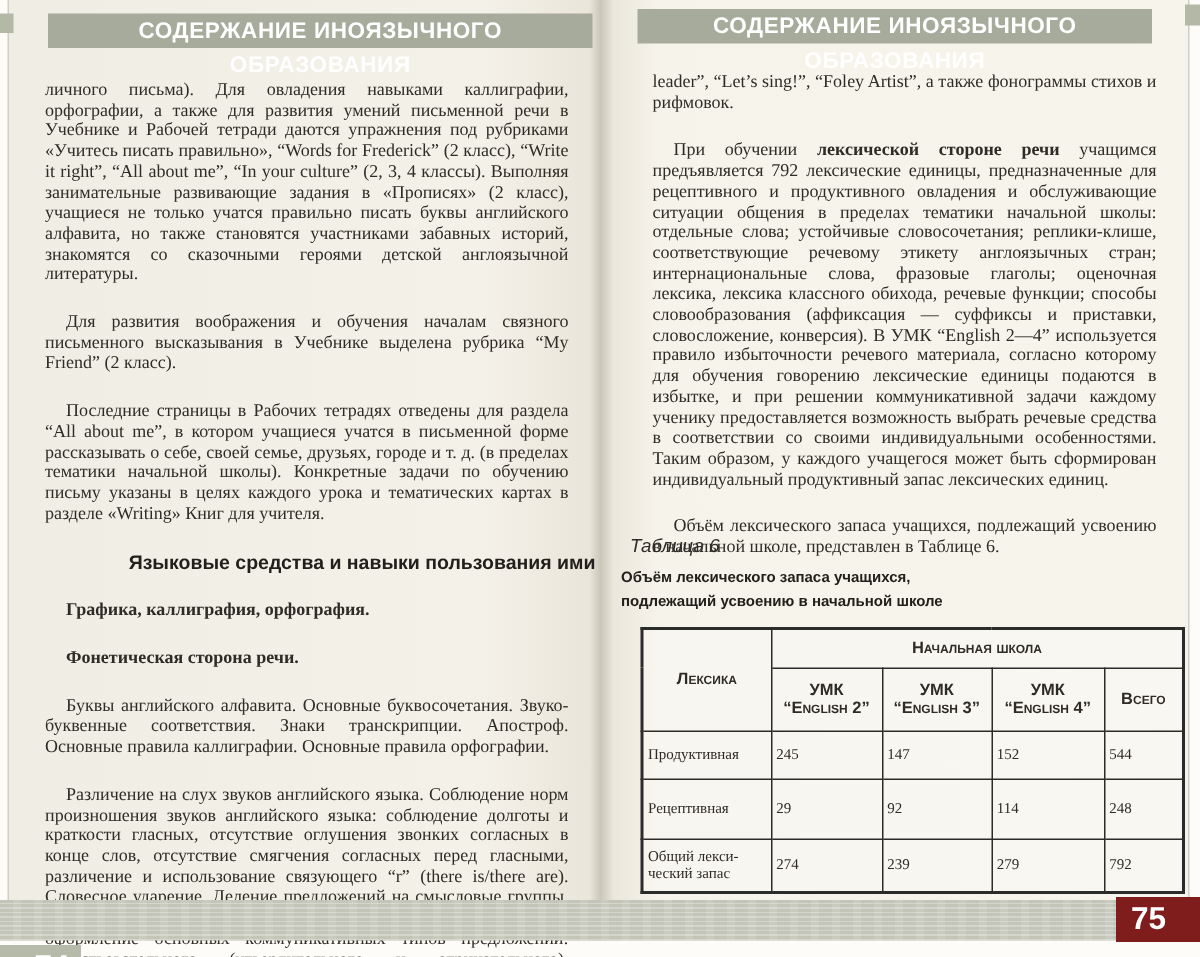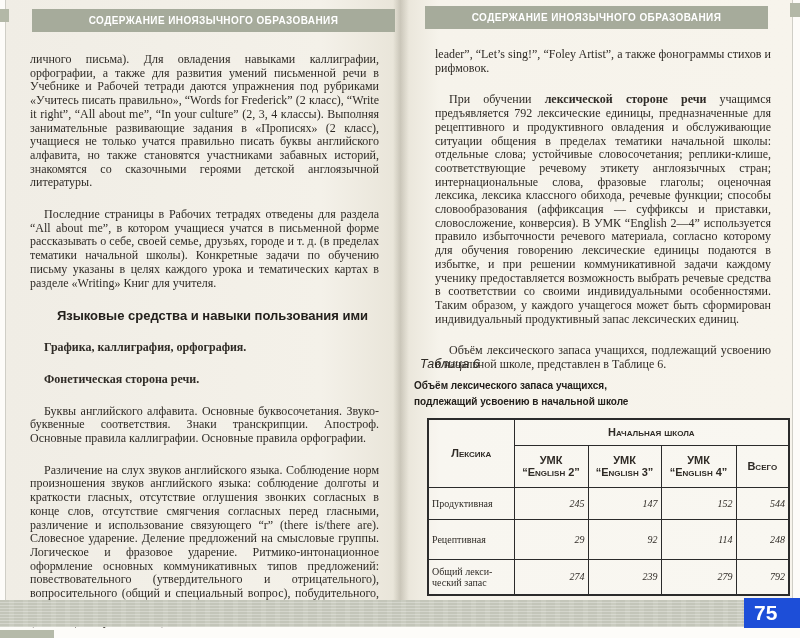--- a/index.html
+++ b/index.html
@@ -10,47 +10,47 @@
   }
   .page { position:absolute; top:0; height:627px; }
   .page-left  { left:6px;  width:394px; background:linear-gradient(90deg,#f0ede5 0%,#f4f1e9 80%,#e8e4d8 100%); }
   .page-right { left:400px; width:392px; background:linear-gradient(90deg,#e7e3d7 0%,#f6f3eb 10%,#f7f4ec 100%); }
   .gutter { position:absolute; left:393px; top:0; width:16px; height:627px;
     background:linear-gradient(90deg, rgba(100,95,80,0) 0%, rgba(100,95,80,0.22) 45%, rgba(100,95,80,0) 100%); }
   .edge { position:absolute; top:0; width:1px; height:627px; background:rgba(90,85,70,0.28); }
 
   .header-bar { position:absolute; height:23px; line-height:23px; text-align:center;
     color:#ffffff; font-family:"Liberation Sans", sans-serif; font-weight:bold;
-    font-size:10px; letter-spacing:0.4px; }
+    font-size:15px; letter-spacing:0.4px; }
 
   .flow { position:absolute; text-align:justify; color:#2f2b26;
     font-size:12px; line-height:13.7px; }
   .flow p { margin:18px; }
   .indent { text-indent:14px; }
   .bold-serif { font-weight:bold; }
   .ital { }
   .section-heading { font-family:"Liberation Sans", sans-serif; font-weight:bold;
-    font-size:13px; line-height:15px; margin:8px 0 6px 16px; text-align:center; color:#23201c; }
+    font-size:13px; line-height:15px; margin:8px 0 6px 16px; text-align:right; color:#23201c; }
 
   .tbl-caption { position:absolute; left:420px; top:357px; width:368px; text-align:left;
     font-family:"Liberation Sans", sans-serif; font-style:italic; font-size:12.5px; color:#2f2b26; }
   .tbl-title { position:absolute; left:414px; top:378px; width:380px; text-align:left;
     font-family:Liberation Sans, sans-serif; font-weight:bold; font-size:10px;
     line-height:15.5px; white-space:pre-line; color:#23201c; }
 
   table.tbl { position:absolute; left:427px; top:418px; width:361px;
     border-collapse:collapse; table-layout:fixed; border:2px solid #2b2b2b;
     background:rgba(255,255,255,0.25); }
   table.tbl th, table.tbl td { border:1px solid #2b2b2b; padding:1px 3px; color:#2f2b26; }
   table.tbl th { font-family:"Liberation Sans", sans-serif; font-weight:bold;
     font-variant:small-caps; font-size:11px; line-height:12.5px; text-align:center;
     white-space:pre-line; }
   table.tbl td { font-size:10px; }
   td.cell-label { text-align:left; padding-left:6px; white-space:pre-line; }
-  td.cell-num { text-align:right;font-style:italic; }
+  td.cell-num { text-align:left; }
 
   .footer-band { position:absolute; left:0; top:600px; width:800px; height:27px;
     background-image:
       repeating-linear-gradient(0deg, rgba(255,255,255,0.28) 0 1px, rgba(0,0,0,0) 1px 3px),
       repeating-linear-gradient(90deg, rgba(0,0,0,0.03) 0 9px, rgba(0,0,0,0) 9px 14px);
   }
   .page-num { position:absolute; height:30px; line-height:30px; color:#ffffff;
     font-family:"Liberation Sans", sans-serif; font-weight:bold; font-size:21px; }
   .page-num-left  { left:0;  top:630px; width:54px; padding-left:23px; box-sizing:border-box; }
   .page-num-right { left:744px; top:598px; width:56px; padding-left:10px; box-sizing:border-box; }
@@ -69,20 +69,21 @@
   <div class="edge" style="left:5px;"></div>
   <div class="edge" style="left:792px;"></div>
   <div class="corner corner-tl" style="background:#b3b8a7;"></div>
   <div class="corner corner-tr" style="background:#b3b8a7;"></div>
 
   <div class="header-bar" style="left:32px; top:9px; width:363px; background:#a6ab9b;">СОДЕРЖАНИЕ ИНОЯЗЫЧНОГО ОБРАЗОВАНИЯ</div>
   <div class="header-bar" style="left:425px; top:6px; width:343px; background:#a6ab9b;">СОДЕРЖАНИЕ ИНОЯЗЫЧНОГО ОБРАЗОВАНИЯ</div>
 
   <div class="flow" style="left:12px; top:35px; width:385px;">
     <p>личного письма). Для овладения навыками каллиграфии, орфографии, а также для развития умений письменной речи в Учебнике и Рабочей тетради даются упражнения под рубриками «Учитесь писать правильно», “Words for Frederick” (2 класс), “Write it right”, “All about me”, “In your culture” (2, 3, 4 классы). Выполняя занимательные развивающие задания в «Прописях» (2 класс), учащиеся не только учатся правильно писать буквы английского алфавита, но также становятся участниками забавных историй, знакомятся со сказочными героями детской англоязычной литературы.</p>
+    <p class="indent">Для развития воображения и обучения началам связного письменного высказывания в Учебнике выделена рубрика “My Friend” (2 класс).</p>
     <p class="indent">Последние страницы в Рабочих тетрадях отведены для раздела “All about me”, в котором учащиеся учатся в письменной форме рассказывать о себе, своей семье, друзьях, городе и т. д. (в пределах тематики начальной школы). Конкретные задачи по обучению письму указаны в целях каждого урока и тематических картах в разделе «Writing» Книг для учителя.</p>
     <div class="section-heading">Языковые средства и навыки пользования ими</div>
     <p class="indent bold-serif">Графика, каллиграфия, орфография.</p>
     <p class="indent bold-serif">Фонетическая сторона речи.</p>
     <p class="indent">Буквы английского алфавита. Основные буквосочетания. Звуко-буквенные соответствия. Знаки транскрипции. Апостроф. Основные правила каллиграфии. Основные правила орфографии.</p>
     <p class="indent"><span>Различение на слух звуков английского языка. Соблюдение норм произношения звуков английского языка: соблюдение долготы и краткости гласных, отсутствие оглушения звонких согласных в конце слов, отсутствие смягчения согласных перед гласными, различение и использование связующего “r” (</span><span class="ital">there is/there are</span><span>). Словесное ударение. Деление предложений на смысловые группы. Логическое и фразовое ударение. Ритмико-интонационное оформление основных коммуникативных типов предложений: повествовательного (утвердительного и отрицательного), вопросительного (общий и специальный вопрос), побудительного, восклицательного, а также предложений с однородными членами (интонация перечисления).</span></p>
     <p class="indent">При обучении произносительной стороне речи используются упражнения рубрик «Учитесь слушать и слышать», “Follow the</p>
   </div>
 
   <div class="flow" style="left:417px; top:30px; width:372px;">
@@ -137,15 +138,15 @@
         <td class="cell-num">274</td>
         <td class="cell-num">239</td>
         <td class="cell-num">279</td>
         <td class="cell-num">792</td>
       </tr>
     </tbody>
   </table>
 
   <div class="footer-band" style="background-color:#c9cbbf;"></div>
   <div class="page-num page-num-left" style="background:#b5baa9;">74</div>
-  <div class="page-num page-num-right" style="background:#1d4ed8;">75</div>
+  <div class="page-num page-num-right" style="background:#7f1d1d;">75</div>
 
 </div>
 
 </body></html>

